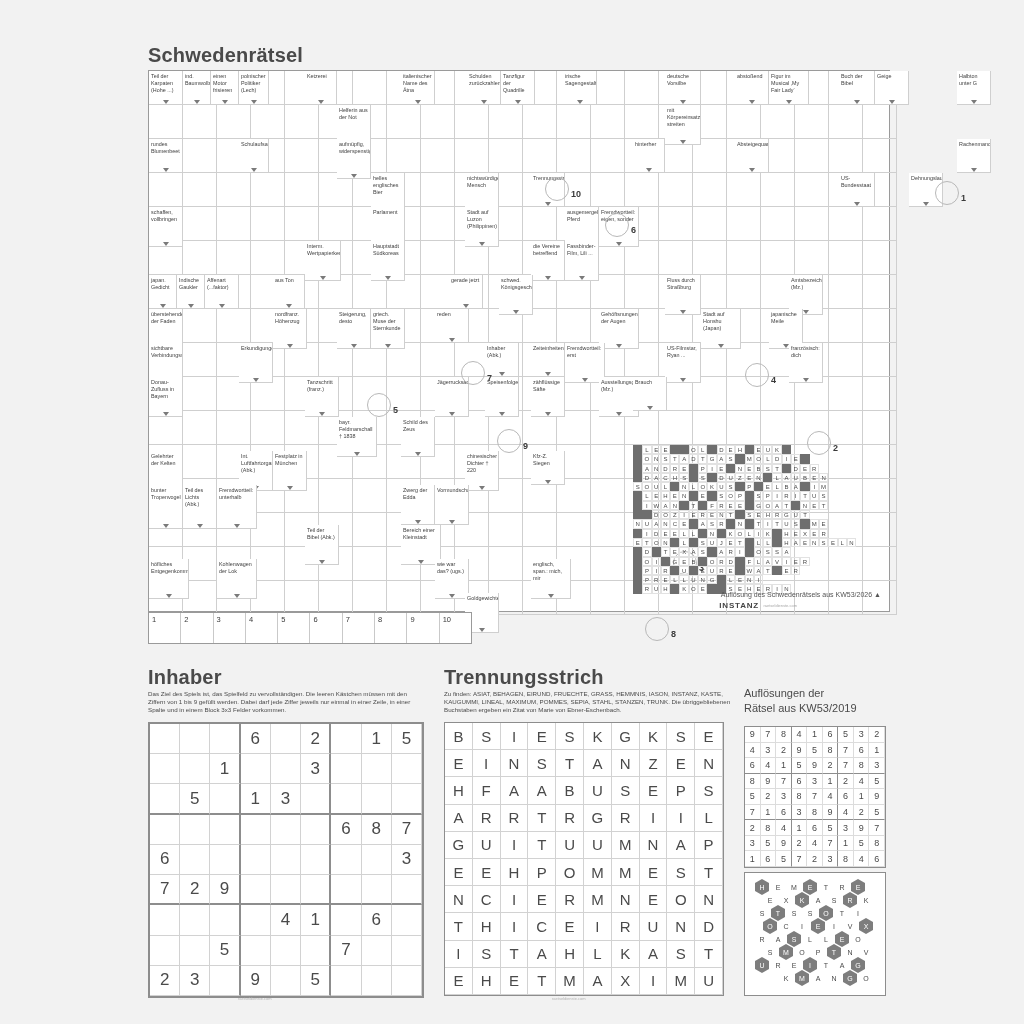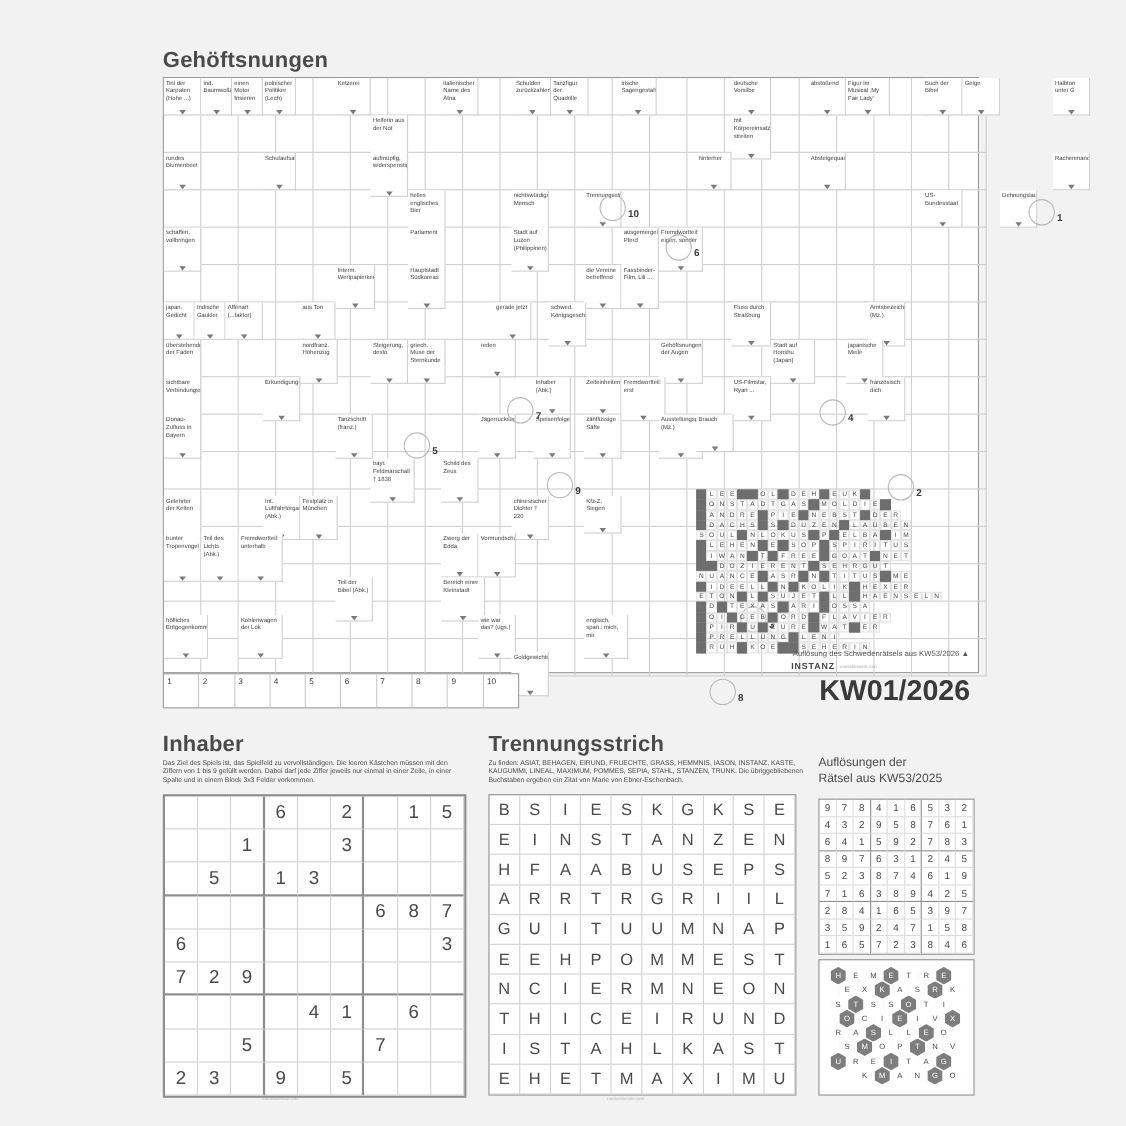--- a/index.html
+++ b/index.html
@@ -52,21 +52,21 @@
   #hexwrap{position:absolute;left:744px;top:872px;width:140px;height:122px;border:1px solid #8d8d8d;background:#fff;}
   .hex{position:absolute;width:14px;height:16px;clip-path:polygon(50% 0%,100% 25%,100% 75%,50% 100%,0% 75%,0% 25%);display:flex;align-items:center;justify-content:center;font-size:7px;color:#4a4a4a;background:#fff;border:0;}
   .hex.dark{background:#7d7d7d;color:#fff;}
   .hex.line{outline:1px solid #d8d8d8;}
 </style>
 </head>
 <body>
 
 <div class="page">
 
-  <h1 class="sec" id="swr-title">Gehöftsnungen</h1>
+  <h1 class="sec" id="swr-title">Schwedenrätsel</h1>
 
   <div id="swr-wrap">
     <div id="swr-grid">
         <div class="cell" style="left: 0px; top: 0px; width: 34px; height: 34px;"></div>
         <div class="cell" style="left: 34px; top: 0px; width: 34px; height: 34px;"></div>
         <div class="cell" style="left: 68px; top: 0px; width: 34px; height: 34px;"></div>
         <div class="cell" style="left: 102px; top: 0px; width: 34px; height: 34px;"></div>
         <div class="cell" style="left: 136px; top: 0px; width: 34px; height: 34px;"></div>
         <div class="cell" style="left: 170px; top: 0px; width: 34px; height: 34px;"></div>
         <div class="cell" style="left: 204px; top: 0px; width: 34px; height: 34px;"></div>
@@ -962,21 +962,20 @@
       <div>2</div>
       <div>3</div>
       <div>4</div>
       <div>5</div>
       <div>6</div>
       <div>7</div>
       <div>8</div>
       <div>9</div>
       <div>10</div>
     </div>
-  <div id="kw">KW01/2026</div>
 
   <h1 class="sec" id="sud-title">Inhaber</h1>
   <div class="small" id="sud-text">Das Ziel des Spiels ist, das Spielfeld zu vervollständigen. Die leeren Kästchen müssen mit den Ziffern von 1 bis 9 gefüllt werden. Dabei darf jede Ziffer jeweils nur einmal in einer Zeile, in einer Spalte und in einem Block 3x3 Felder vorkommen.</div>
   <div id="sudoku">
       <div></div>
       <div></div>
       <div class="br"></div>
       <div>6</div>
       <div></div>
       <div class="br">2</div>
@@ -1159,21 +1158,21 @@
       <div>A</div>
       <div>X</div>
       <div>I</div>
       <div>M</div>
       <div>U</div>
     </div>
   <div id="bs-credit">raetseldienste.com</div>
 
   <div id="aufl-title">
       <div>Auflösungen der</div>
-      <div>Rätsel aus KW53/2025</div>
+      <div>Rätsel aus KW53/2019</div>
     </div>
   <div id="mini-sud">
       <div>9</div>
       <div>7</div>
       <div class="br">8</div>
       <div>4</div>
       <div>1</div>
       <div class="br">6</div>
       <div>5</div>
       <div>3</div>

